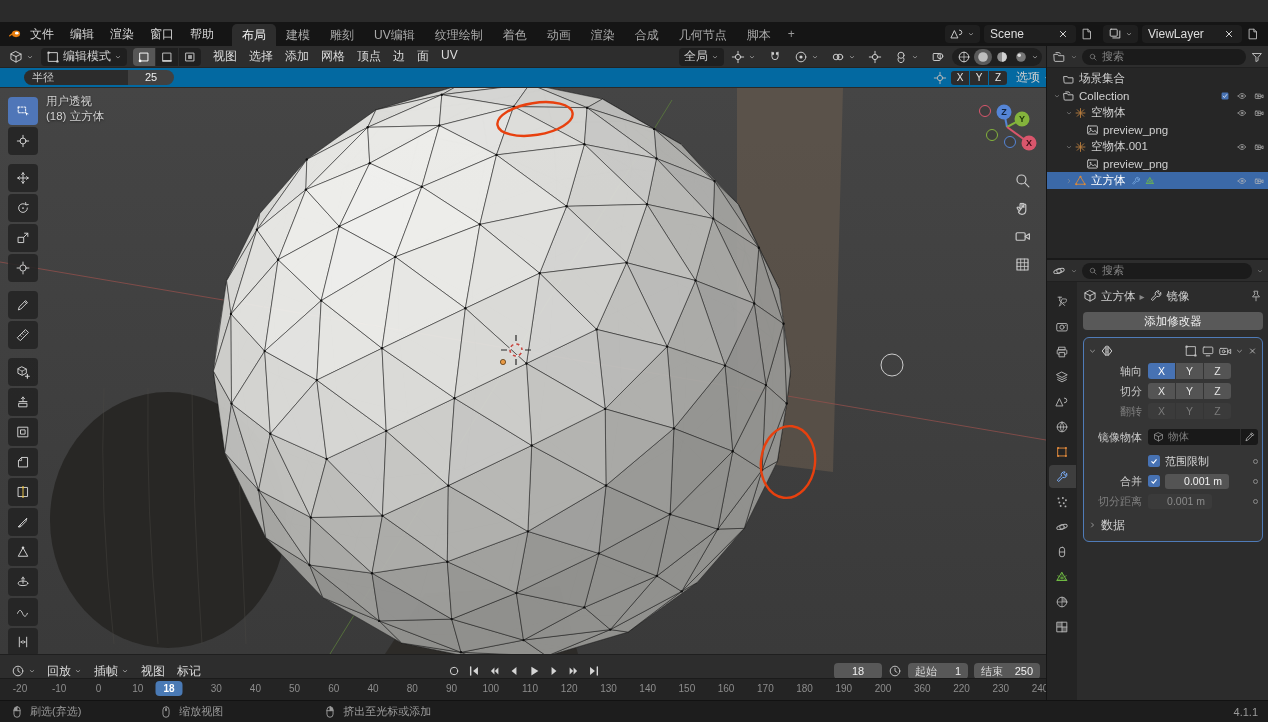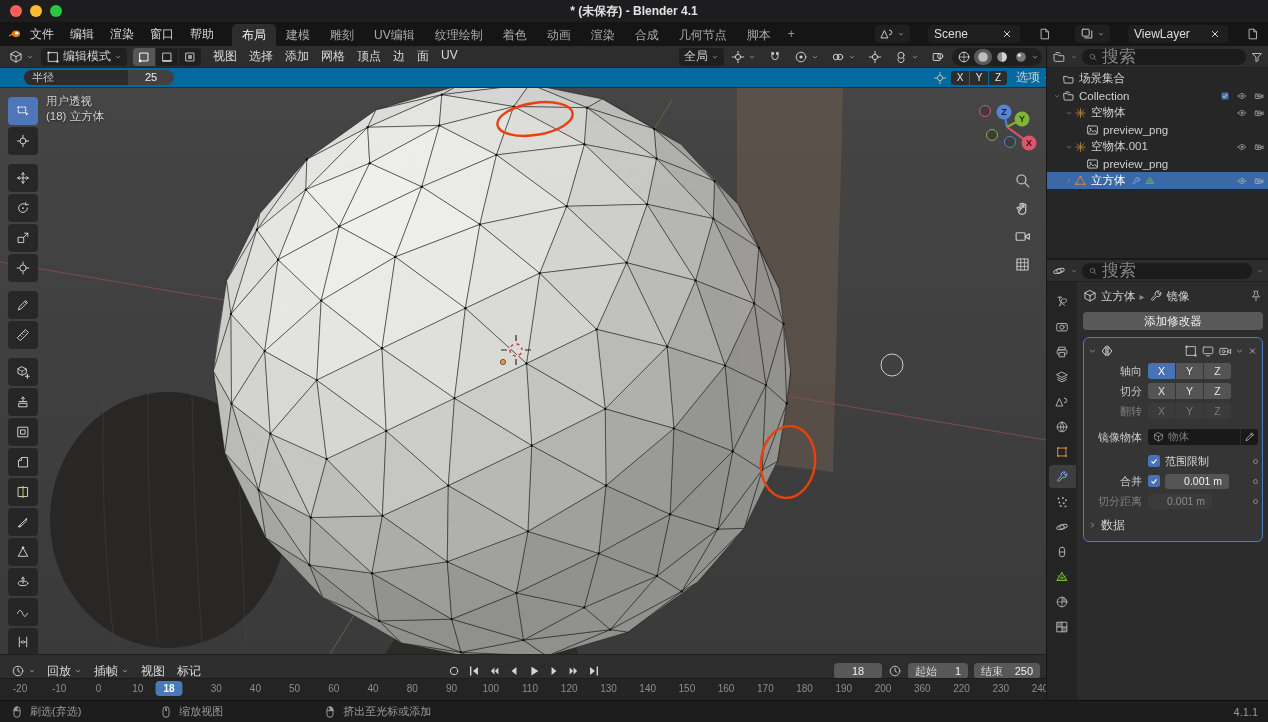--- a/index.html
+++ b/index.html
@@ -17,21 +17,21 @@
 .light{width:12px;height:12px;border-radius:50%}
 #title-text{font-size:12px;color:#e3e3e3;font-weight:bold}
 
 #menubar{left:0;top:22px;width:1268px;height:24px;background:#151515;display:flex;align-items:center;padding:0 8px}
 #mb-menus{display:flex;align-items:center}
 .menu-item{padding:0 8px;line-height:24px;color:#d4d4d4}
 #mb-workspaces{display:flex;align-items:flex-end;height:24px;margin-left:10px}
 .ws-tab{padding:0 10px;line-height:22px;height:22px;color:#ababab;border-radius:5px 5px 0 0;white-space:nowrap}
 .ws-tab.active{background:#2d2d2d;color:#f2f2f2}
 .ws-tab.add{color:#9a9a9a;padding:0 7px}
-#mb-right{position:absolute;right:8px;top:25px;display:flex;align-items:center;gap:18px}
+#mb-right{position:absolute;right:8px;top:25px;display:flex;align-items:center;gap:4px}
 .hbtn{display:flex;align-items:center;gap:3px;height:18px;padding:0 5px;border-radius:4px;color:#cfcfcf;white-space:nowrap}
 .hbtn.dark{background:#1f1f1f}
 .field{display:flex;align-items:center;gap:4px;height:18px;background:#1f1f1f;border-radius:4px;padding:0 6px;color:#dedede}
 .field .ft{flex:1;overflow:hidden;text-align:left}
 
 #left{left:0;top:46px;width:1046px;height:654px}
 #vp-header{position:absolute;left:0;top:0;width:1046px;height:22px;background:#2d2d2d;border-bottom:1px solid #232323;display:flex;align-items:center;padding:0 4px;gap:2px}
 .hdr-menu{padding:0 6px;color:#dcdcdc;white-space:nowrap}
 .selgrp{display:flex;gap:1px;margin:0 4px}
 .sel{width:22px;height:18px;background:#1f1f1f;display:flex;align-items:center;justify-content:center;color:#c3c3c3}
@@ -72,21 +72,21 @@
 .tbtn{width:18px;height:18px;display:flex;align-items:center;justify-content:center;border-radius:3px}
 #tl-right{margin-left:auto;display:flex;align-items:center;gap:6px}
 .tl-field{display:flex;align-items:center;height:16px;background:#585858;border-radius:4px;padding:0 7px;gap:6px;font-size:11px;color:#f0f0f0}
 .tl-field .lab{color:#d6d6d6}
 #tl-ruler{position:absolute;left:0;top:632px;width:1046px;height:22px;background:#242424;border-top:1px solid #1b1b1b}
 .ruler-num{position:absolute;top:4px;transform:translateX(-50%);font-size:10px;color:#8d8d8d}
 #playhead{position:absolute;top:2px;width:27px;height:15px;background:#4a7ab5;border-radius:4px;color:#fff;font-size:10px;font-weight:bold;display:flex;align-items:center;justify-content:center;transform:translateX(-50%)}
 
 #right{left:1046px;top:46px;width:222px;height:654px;background:#262626;border-left:1px solid #161616}
 #outliner-header{position:absolute;left:0;top:0;width:222px;height:22px;background:#2d2d2d;display:flex;align-items:center;padding:0 5px;gap:4px;border-bottom:1px solid #202020}
-.searchbox{flex:1;display:flex;align-items:center;gap:4px;height:16px;background:#1b1b1b;border-radius:8px;padding:0 6px;color:#858585;font-size:17px}
+.searchbox{flex:1;display:flex;align-items:center;gap:4px;height:16px;background:#1b1b1b;border-radius:8px;padding:0 6px;color:#858585;font-size:11px}
 #outliner-body{position:absolute;left:0;top:22px;width:222px;height:190px;background:#262626;padding-top:2px}
 .ol-row{height:17px;display:flex;align-items:center;font-size:11.5px;color:#cfcfcf;padding-right:4px}
 .ol-row.selected{background:#3b69a8;color:#fff}
 .ol-caret{width:11px;color:#9a9a9a;display:flex;justify-content:center}
 .ol-label{margin-left:4px;white-space:nowrap}
 .ol-badges{display:flex;gap:2px;margin-left:4px}
 .ol-right{margin-left:auto;display:flex;gap:4px;color:#b9b9b9}
 #rp-divider{position:absolute;left:0;top:212px;width:222px;height:2px;background:#191919}
 
 #props{position:absolute;left:0;top:214px;width:222px;height:440px;background:#2c2c2c}
@@ -120,28 +120,20 @@
 
 #statusbar{left:0;top:700px;width:1268px;height:22px;background:#1d1d1d;border-top:1px solid #121212;display:flex;align-items:center;padding:0 10px;color:#9a9a9a;font-size:11px}
 .sb-item{display:flex;align-items:center;gap:6px}
 #sb-version{margin-left:auto;color:#9a9a9a}
 </style>
 </head>
 <body>
 
 <div id="app">
 
-  <div id="titlebar" class="abs">
-    <div id="lights">
-      <span class="light" style="background:#ff5f57"></span>
-      <span class="light" style="background:#febc2e"></span>
-      <span class="light" style="background:#28c840"></span>
-    </div>
-    <span id="title-text">* (未保存) - Blender 4.1</span>
-  </div>
 
   <div id="menubar" class="abs">
     <span class="ic-slot">
         <svg class="ic " viewBox="0 0 16 16">
           <path d="M6.2 6.8 2 10" stroke="#e87d0d" stroke-width="1.6"></path>
           <ellipse cx="9.2" cy="7.8" rx="4.6" ry="3.8" fill="#e87d0d" stroke="none"></ellipse>
           <ellipse cx="10" cy="7" rx="2" ry="1.6" fill="#fff" stroke="none"></ellipse>
         </svg>
       </span>
     <nav id="mb-menus">

